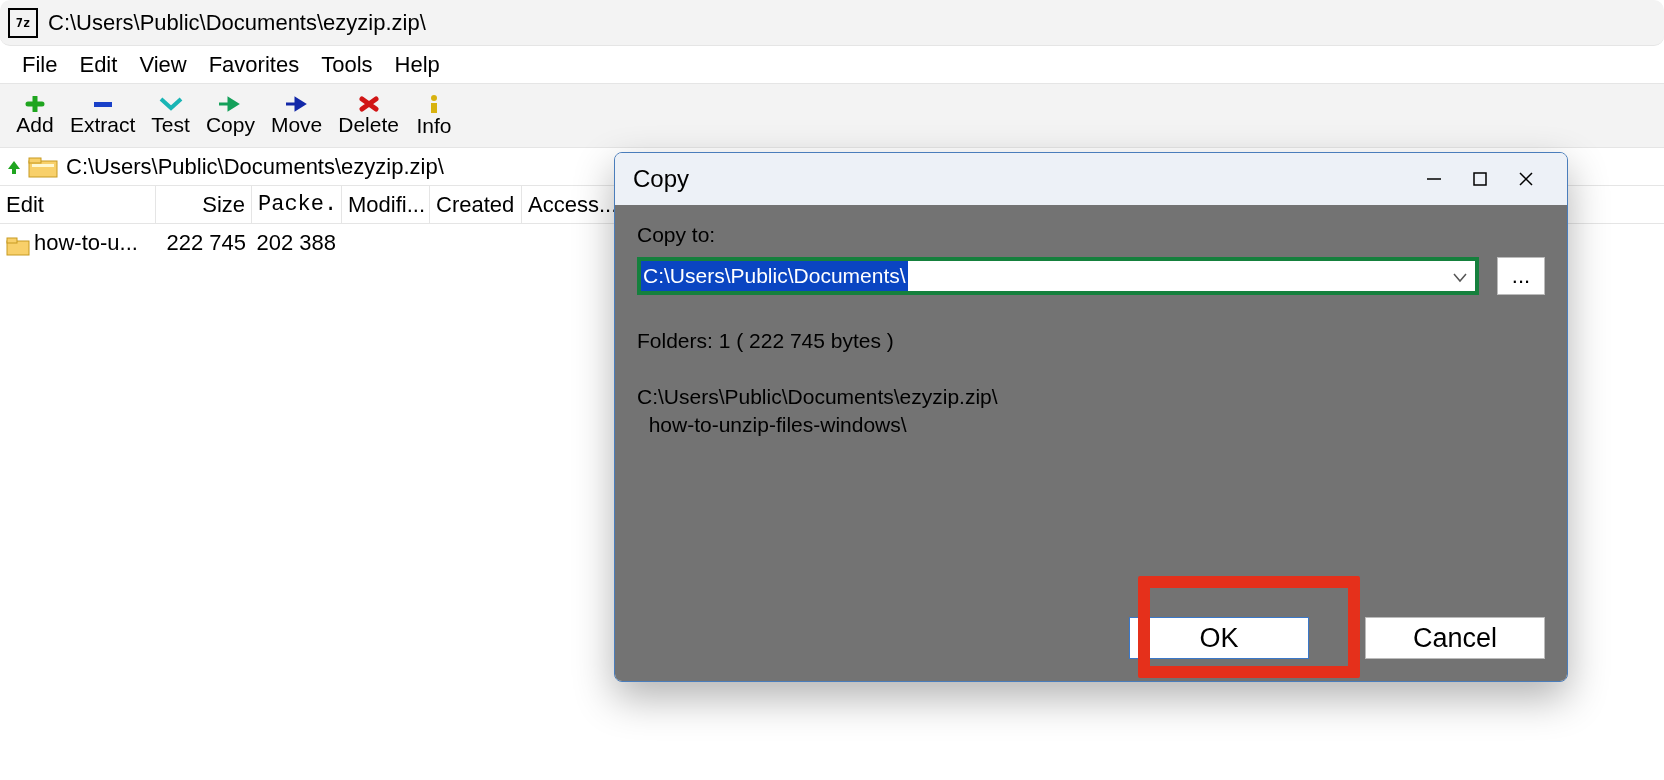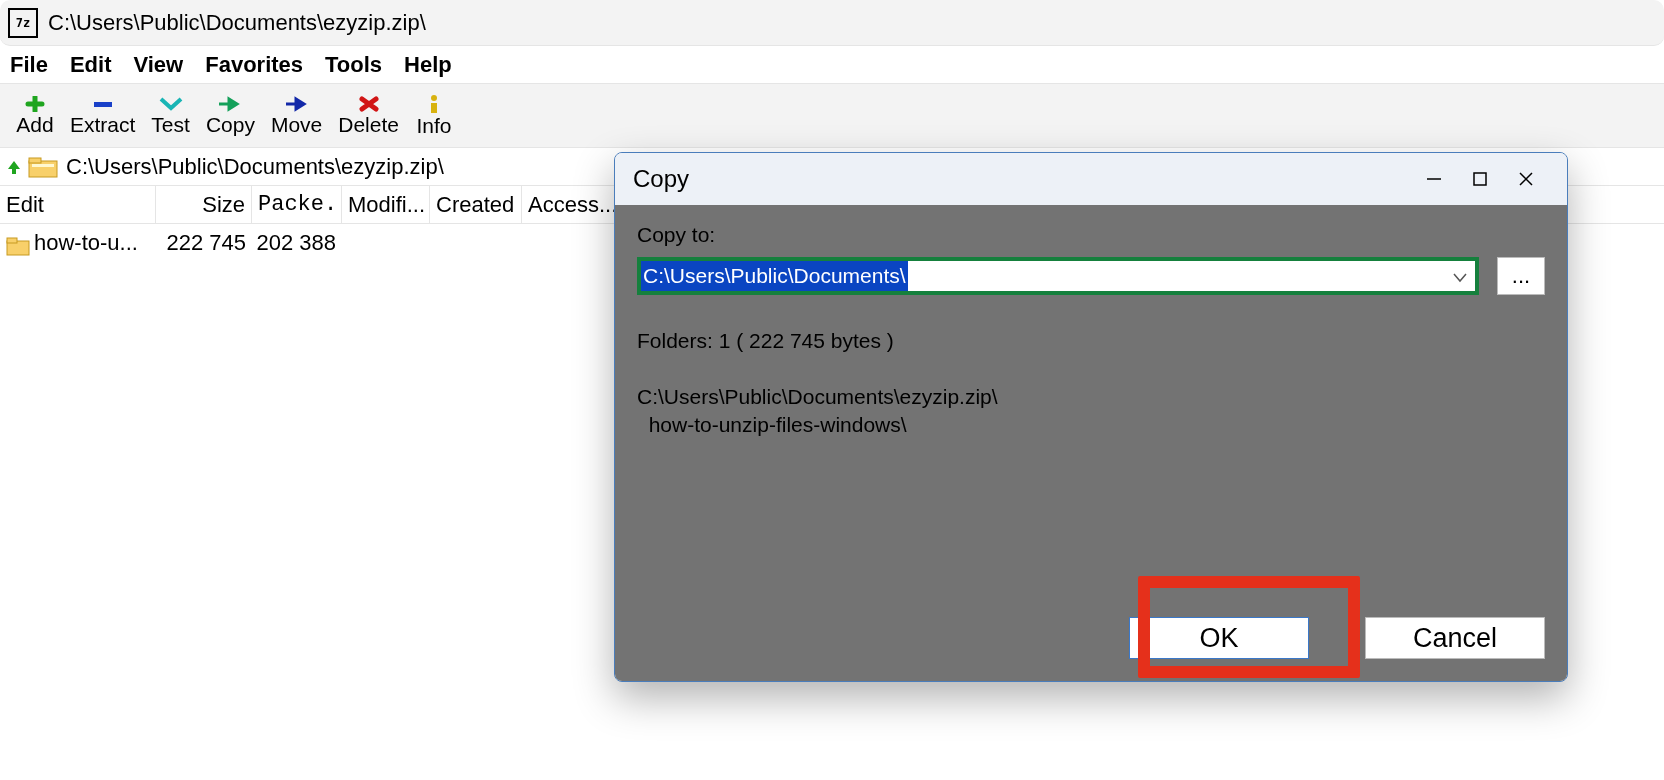--- a/index.html
+++ b/index.html
@@ -1,21 +1,21 @@
 <!DOCTYPE html>
 <html><head>
 <meta charset="utf-8">
 <style>
   * { box-sizing: border-box; }
   html, body { margin:0; padding:0; width:1664px; height:780px; font-family:"Segoe UI", Arial, sans-serif; background:#fff; overflow:hidden; }
   
   .titlebar { height:46px; background:#f3f3f3; display:flex; align-items:center; padding:0 8px; border-bottom:1px solid #e5e5e5; font-size:22px;border-radius:10px; }
   .titlebar .logo { width:30px; height:30px; border:2px solid #000; display:flex; align-items:center; justify-content:center; font-weight:bold; font-size:12px; margin-right:10px; font-family:monospace; }
   
-  .menubar { height:38px; display:flex; align-items:center; padding:0 10px; font-size:22px; gap:22px; border-bottom:1px solid #e5e5e5;font-weight:bold; }
+  .menubar { height:38px; display:flex; align-items:center; padding:0 22px; font-size:22px; gap:22px; border-bottom:1px solid #e5e5e5; }
   .menubar span { cursor:default; }
   
   .toolbar { height:64px; background:#f3f3f3; display:flex; align-items:center; padding:0 8px; border-bottom:1px solid #e5e5e5; }
   .tb-btn { display:flex; flex-direction:column; align-items:center; justify-content:center; padding:2px 8px; font-size:21px; gap:2px; cursor:default; min-width:54px; }
   .tb-btn span.lbl { line-height:1; }
   .tb-btn svg { display:block; }
   
   .addressbar { height:38px; display:flex; align-items:center; padding:0 4px; border-bottom:1px solid #e5e5e5; font-size:22px; }
   .addressbar .up-icon svg { display:block; margin-right:4px;}
   .addressbar .folder-icon { margin-right:8px; }

